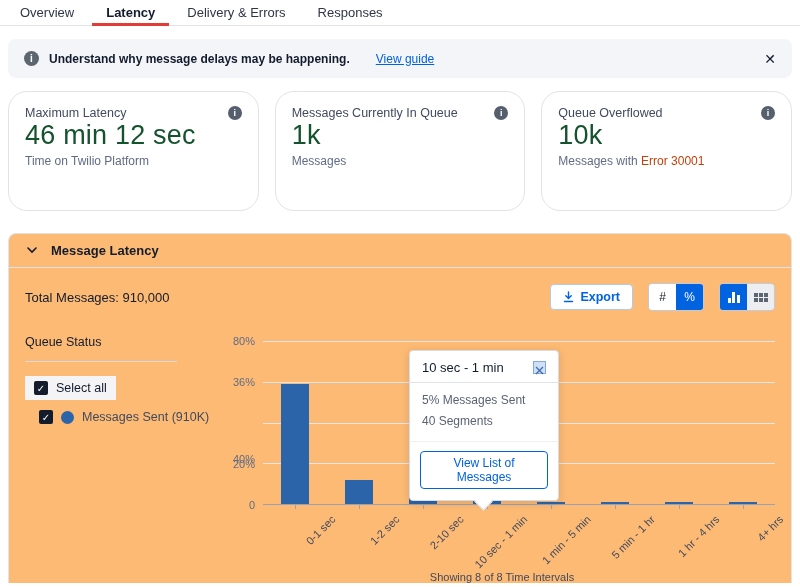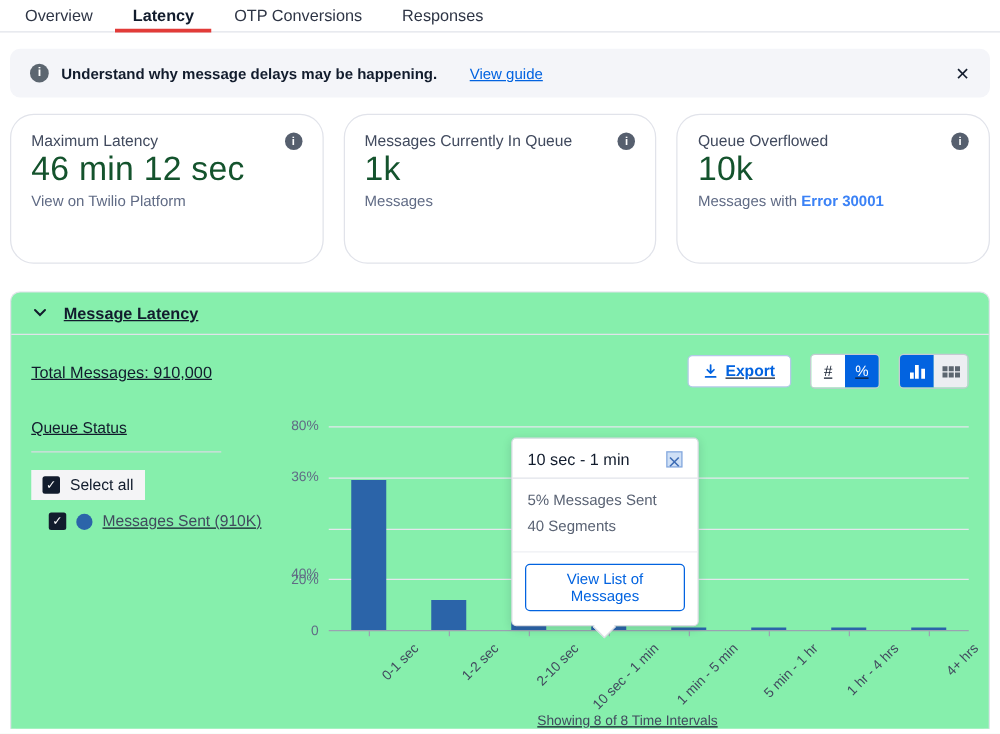--- a/index.html
+++ b/index.html
@@ -23,24 +23,24 @@
 
   
   .cards { display:flex; gap:16px; margin:13px 8px 0; }
   .card { flex:1; border:1px solid #e1e3ea; border-radius:19px; background:#fff; height:120px; padding:14px 16px; }
   .card-head { display:flex; justify-content:space-between; align-items:flex-start; }
   .card-title { font-size:12.5px; color:#414a5e; }
   .card-info { width:14px; height:14px; border-radius:50%; background:#565f6e; color:#fff; font-size:9px; font-weight:bold;
     display:flex; align-items:center; justify-content:center; cursor:pointer; }
   .card-value { font-size:27px; color:#14532d; letter-spacing:.2px; }
   .card-sub { font-size:12px; color:#606B85; margin-top:3px; }
-  .card-sub .err-link { color:#3b82f6; font-weight:bold; cursor:pointer; }
-
-  
-  .panel { margin:22px 8px 0; border:1px solid #e1e3ea; border-bottom:none; border-radius:8px 8px 0 0; min-height:349px; background:#86efac;text-decoration:underline; }
+  .card-sub .err-link { color:#c2410c; font-weight:normal; cursor:pointer; }
+
+  
+  .panel { margin:22px 8px 0; border:1px solid #e1e3ea; border-bottom:none; border-radius:8px 8px 0 0; min-height:349px; background:#fdba74; }
   .panel-head { display:flex; align-items:center; gap:14px; height:34px; padding:0 18px; border-bottom:1px solid #e1e3ea; }
   .panel-title { font-size:13px; font-weight:bold; color:#121C2D; }
   .chev { display:flex; cursor:pointer; }
 
   .controls { display:flex; align-items:center; padding:15px 16px 4px; }
   .total { font-size:13px; color:#121C2D; }
   .controls-right { margin-left:auto; display:flex; align-items:center; gap:15px; }
   .export-btn { display:flex; align-items:center; gap:6px; border:1px solid #b3c9e8; border-radius:4px;
     background:#fff; color:#0263E0; font-size:12.5px; font-weight:bold; padding:5px 12px; cursor:pointer; }
   .toggle-group { display:flex; border:1px solid #c5c9d3; border-radius:4px; overflow:hidden; }
@@ -97,42 +97,42 @@
 <body>
 
 <nav class="tabbar">
   <div class="tab">
       <span>Overview</span>
     </div>
   <div class="tab active">
       <span>Latency</span>
     </div>
   <div class="tab">
-      <span>OTP Conversions</span>
+      <span>Delivery &amp; Errors</span>
     </div>
   <div class="tab">
       <span>Responses</span>
     </div>
 </nav>
 
 <div class="banner">
   <span class="info-circle">i</span>
   <span class="banner-text">Understand why message delays may be happening.</span>
   <a class="banner-link">View guide</a>
   <span class="banner-close">✕</span>
 </div>
 
 <div class="cards">
   <div class="card">
     <div class="card-head">
       <span class="card-title">Maximum Latency</span>
       <span class="card-info">i</span>
     </div>
     <div class="card-value">46 min 12 sec</div>
-    <div class="card-sub">View on Twilio Platform</div>
+    <div class="card-sub">Time on Twilio Platform</div>
   </div>
   <div class="card">
     <div class="card-head">
       <span class="card-title">Messages Currently In Queue</span>
       <span class="card-info">i</span>
     </div>
     <div class="card-value">1k</div>
     <div class="card-sub">Messages</div>
   </div>
   <div class="card">

